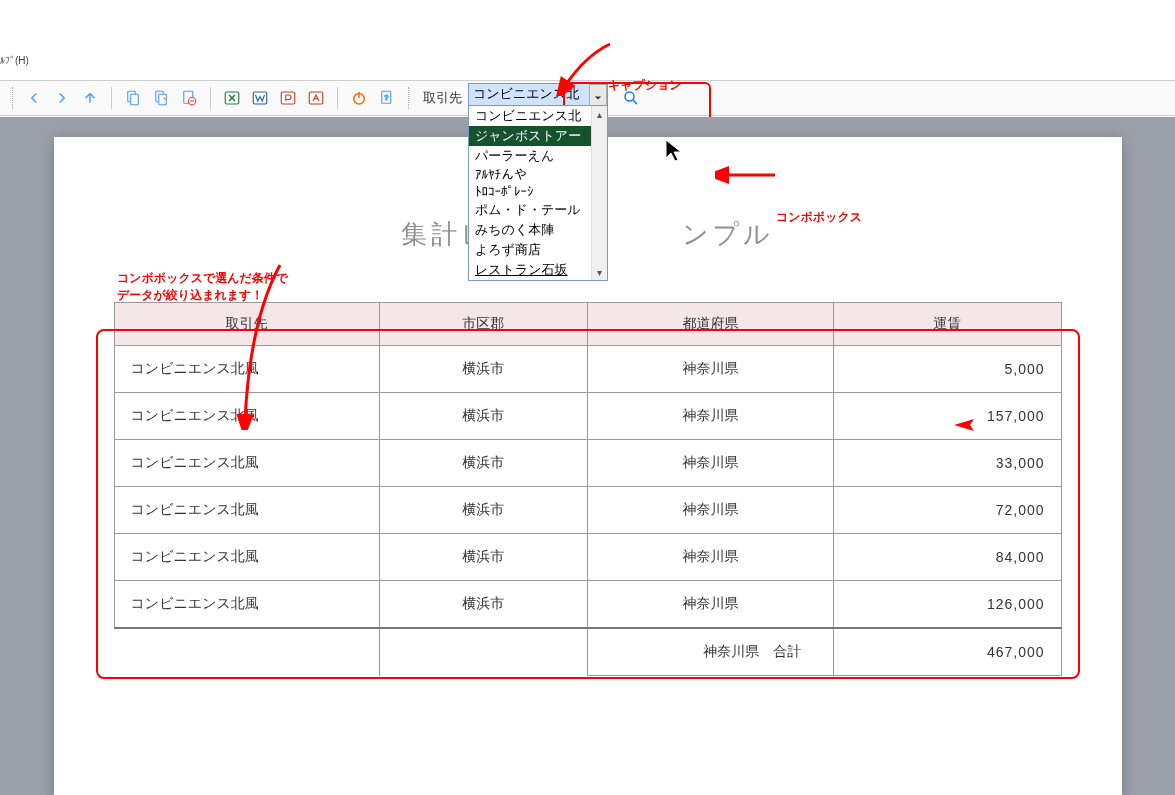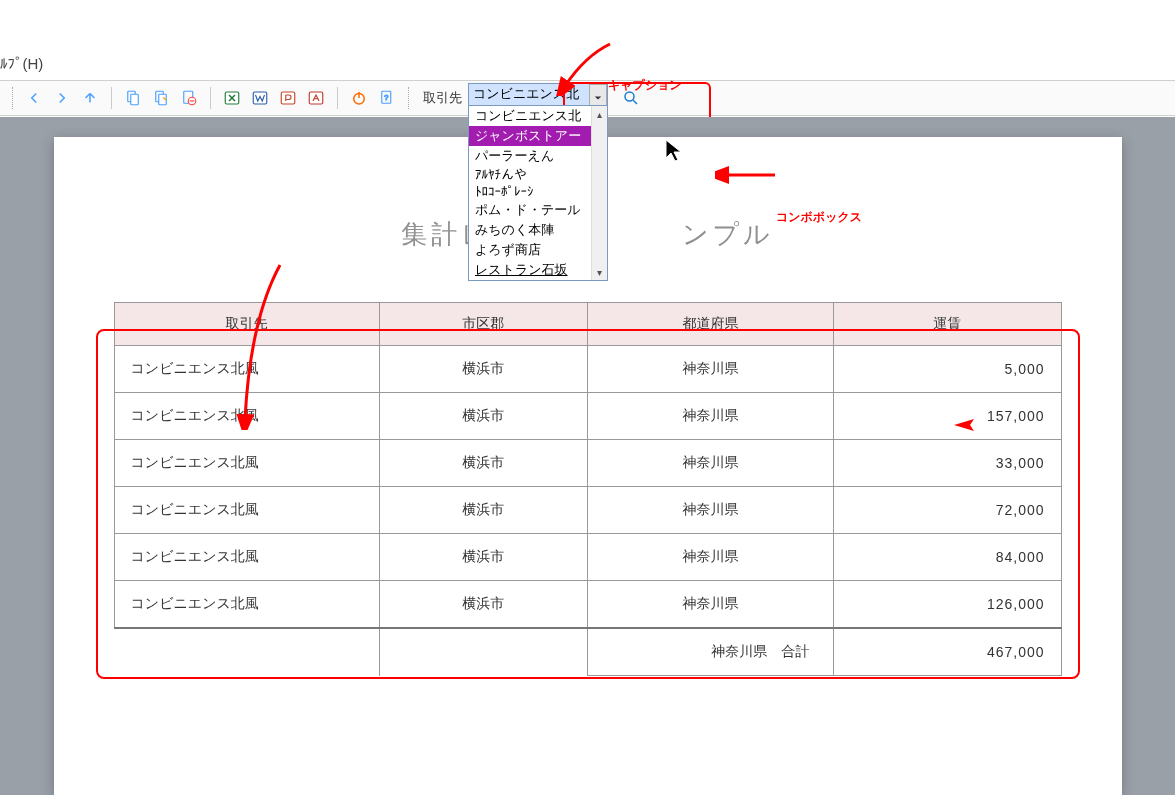--- a/index.html
+++ b/index.html
@@ -8,21 +8,21 @@
       background: #fff;
       width: 1175px;
       height: 795px;
       position: relative;
       overflow: hidden;
     }
     .menu-frag {
       position: absolute;
       top: 55px;
       left: 0px;
-      font-size: 15px;
+      font-size: 10px;
       color: #444;
     }
     .toolbar {
       position: absolute;
       top: 80px;
       left: 0;
       right: 0;
       height: 36px;
       border-top: 1px solid #d0d0d0;
       border-bottom: 1px solid #d0d0d0;
@@ -102,21 +102,21 @@
     .combo-list-inner {
       max-height: 180px;
     }
     .combo-item {
       padding: 1px 6px;
       white-space: nowrap;
       overflow: hidden;
       cursor: pointer;
     }
     .combo-item.hl {
-      background: #a21caf;
+      background: #14532d;
       color: #fff;
     }
     .combo-scroll {
       position: absolute;
       right: 0;
       top: 0;
       bottom: 0;
       width: 16px;
       background: #f0f0f0;
       border-left: 1px solid #ddd;
@@ -180,21 +180,21 @@
     .tbl td {
       border: 1px solid #999;
       padding: 14px 16px;
       color: #333;
     }
     .tbl td.c { text-align: center; }
     .tbl td.r { text-align: right; letter-spacing: 1px; }
     .tbl tr.total td {
       border-top: 2px solid #777;
     }
-    .tbl tr.total td.lbl { text-align: right; padding-right: 24px; }
+    .tbl tr.total td.lbl { text-align: right; padding-right: 32px; }
     .red-box-table {
       position: absolute;
       border: 2px solid #ff0000;
       border-radius: 8px;
       pointer-events: none;
     }
     .anno {
       position: absolute;
       color: #ff0000;
       font-size: 12px;
@@ -329,20 +329,22 @@
         <path d="M15 15l5 5"></path>
       </svg>
   </button>
 </div>
 
 <div class="combo-red-box" style="top:82px; left:563px; width:148px; height:218px;"></div>
 
 <div class="anno" style="top:32px; left:608px;">キャプション</div>
 <div class="anno" style="top:164px; left:776px;">コンボボックス</div>
 <div class="anno" style="top:225px; left:117px;">
+  <div>コンボボックスで選んだ条件で</div>
+  <div>データが絞り込まれます！</div>
 </div>
 
 <svg class="arrow" style="top:36px; left:555px;" width="70" height="60">
   <defs>
       <marker id="ah1" markerWidth="10" markerHeight="10" refX="2" refY="3" orient="auto">
         <path d="M0,0 L0,6 L8,3 z" fill="#ff0000"></path>
       </marker>
     </defs>
   <path d="M55 8 Q30 20 10 50" stroke="#ff0000" stroke-width="3" fill="none" marker-end="url(#ah1)"></path>
 </svg>

